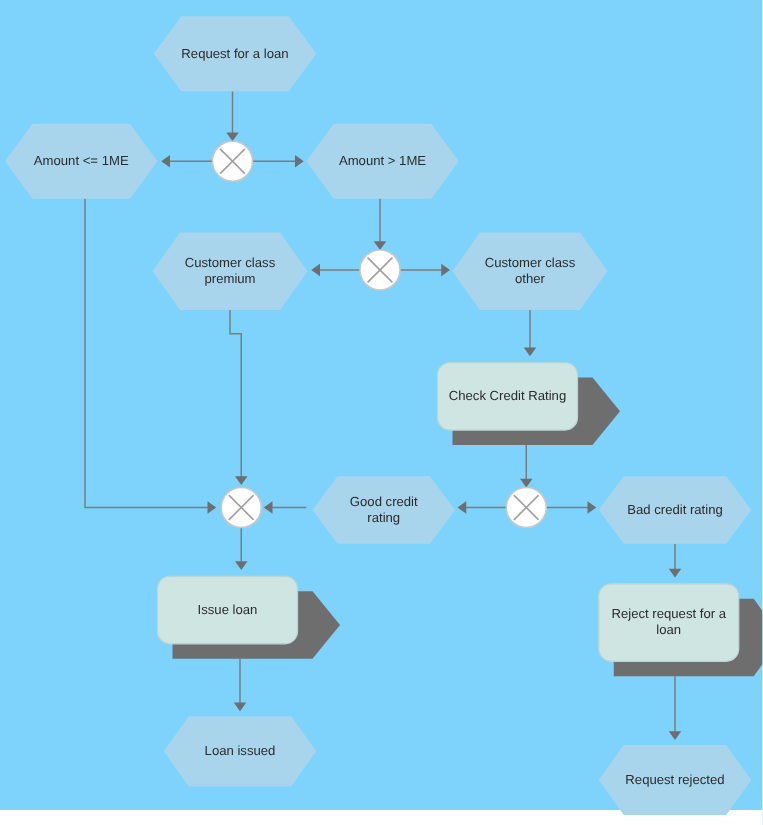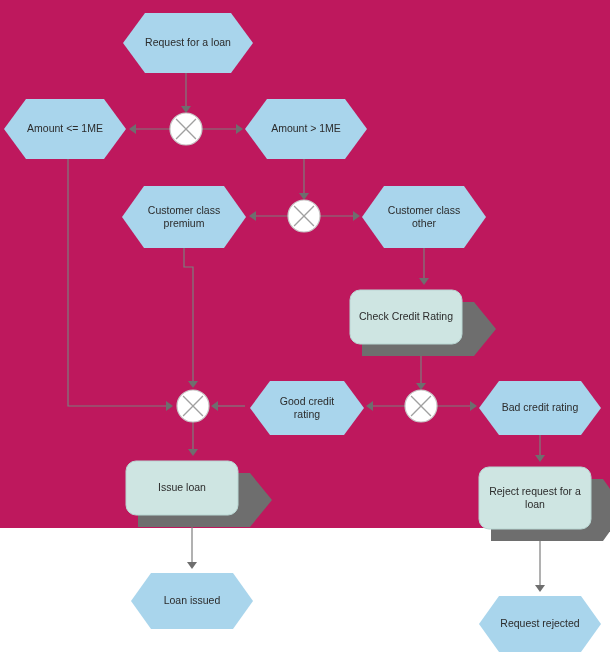--- a/index.html
+++ b/index.html
@@ -10,22 +10,22 @@
   }
   body {
     width: 610px;
     height: 660px;
     font-family: "Liberation Sans", sans-serif;
     overflow: hidden;
   }
   #diagram-root {
     position: relative;
     width: 610px;
-    height: 528px;
-    background: #be185d;
+    height: 648px;
+    background: #7dd3fc;
   }
   svg#flow-canvas {
     display: block;
     width: 610px;
     height: 660px;
   }
   .node-label {
     font-family: "Liberation Sans", sans-serif;
     font-size: 10.5px;
     fill: #2b2b2b;

